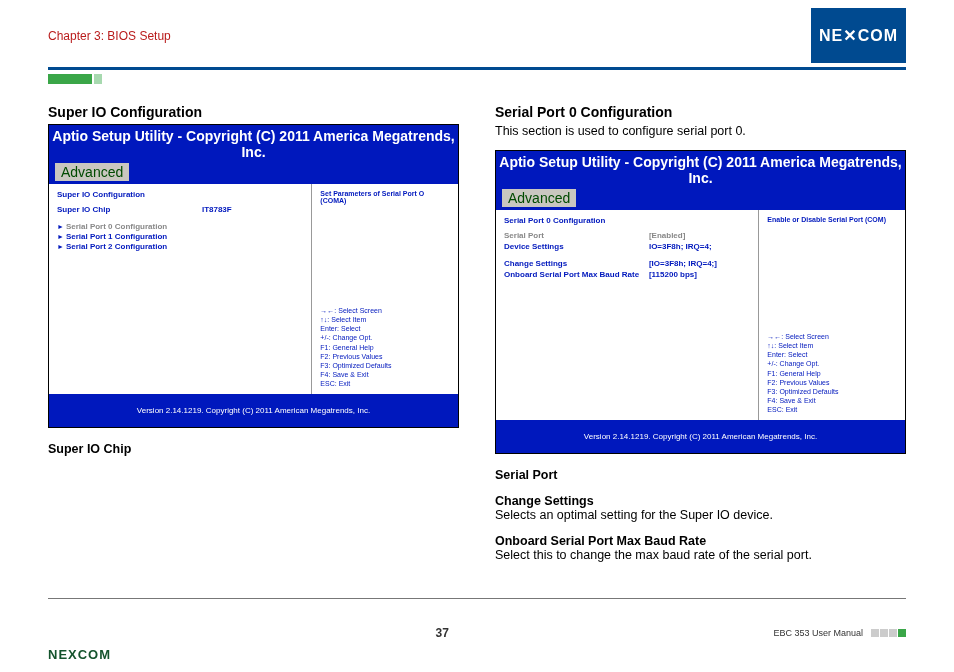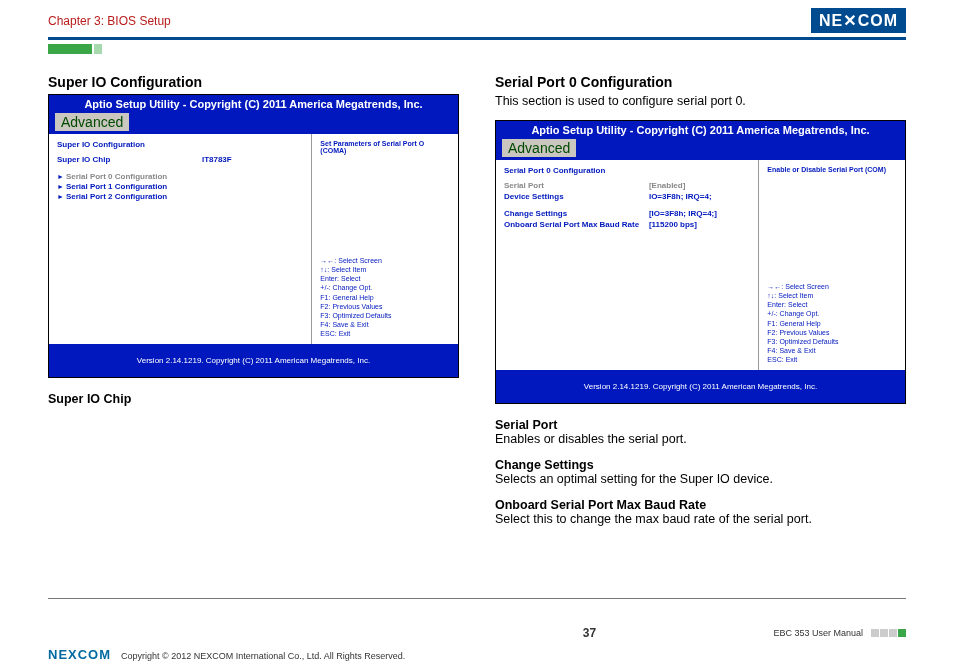--- a/index.html
+++ b/index.html
@@ -1,30 +1,30 @@
 <!DOCTYPE html>
 <html><head>
 <meta charset="utf-8">
 <style>
   * { box-sizing: border-box; margin: 0; padding: 0; }
   body { font-family: Arial, Helvetica, sans-serif; background: #fff; width: 954px; height: 672px; position: relative; }
   .page-header { display: flex; justify-content: space-between; align-items: center; padding: 8px 48px 4px 48px; }
   .chapter { font-size: 12px; color: #b91c1c; }
   .logo { display: flex; align-items: center; }
-  .logo-box { background: #004a90; color: #fff; font-weight: bold; font-size: 16px; padding: 3px 8px; letter-spacing: 1px; display: flex; align-items: center; }
+  .logo-box { background: #004a90; color: #fff; font-weight: bold; font-size: 16px; padding: 18px 8px; letter-spacing: 1px; display: flex; align-items: center; }
   .divider-bar { height: 3px; background: #004a90; margin: 0 48px 4px 48px; }
   .green-tab-row { display: flex; align-items: center; margin-left: 48px; margin-bottom: 20px; }
   .green-tab { width: 44px; height: 10px; background: #3aa648; }
   .green-slim { width: 8px; height: 10px; background: #a7d9af; margin-left: 2px; }
   .content { display: flex; padding: 0 48px; gap: 36px; }
   .col { flex: 1; }
   .sec-title { font-size: 14px; font-weight: bold; margin-bottom: 4px; }
   .sec-desc { font-size: 12.5px; margin-bottom: 12px; }
   .bios { border: 1px solid #000; background: #fff; margin-bottom: 14px; }
-  .bios-top { background: #0018bd; color: #fff; text-align: center; font-size: 11px; font-weight: bold; padding: 3px 0; }
+  .bios-top { background: #0018bd; color: #fff; text-align: center; font-size: 14px; font-weight: bold; padding: 3px 0; }
   .bios-tabs { background: #0018bd; display: flex; padding: 0 6px 3px 6px; }
   .bios-tab { background: #c9c7c0; color: #004a00; font-size: 14px; padding: 1px 6px; }
   .bios-body { background: #fff; display: flex; min-height: 210px; }
   .bios-left { flex: 1.9; padding: 6px 8px; font-size: 8px; color: #0018bd; }
   .bios-left .bold-hdr { font-weight: bold; color: #0018bd; margin-bottom: 6px; }
   .bios-left .row { display: flex; margin-bottom: 2px; }
   .bios-left .lbl { flex: 1; font-weight: bold; }
   .bios-left .val { flex: 0.7; font-weight: bold; color: #0018bd; }
   .bios-left .grey { color: #888; font-weight: bold; }
   .bios-left .submenu { font-weight: bold; color: #0018bd; margin-top: 8px; }
@@ -33,21 +33,21 @@
   .bios-right { flex: 1; border-left: 1px solid #999; padding: 6px 8px; font-size: 7px; color: #0018bd; display: flex; flex-direction: column; justify-content: space-between; }
   .bios-right .help { font-weight: bold; }
   .bios-right .keys div { margin-bottom: 0; line-height: 1.3; }
   .bios-bot { background: #0018bd; color: #fff; text-align: center; font-size: 8px; padding: 12px 0; }
   .field-block { margin-bottom: 12px; }
   .field-title { font-weight: bold; font-size: 12.5px; }
   .field-desc { font-size: 12.5px; }
   .page-footer { position: absolute; bottom: 10px; left: 0; right: 0; padding: 0 48px; }
   .footer-line { height: 1px; background: #777; margin-bottom: 4px; }
   .footer-row { display: flex; justify-content: space-between; align-items: center; font-size: 9px; color: #333; }
-  .footer-logo { font-weight: bold; color: #0369a1; font-size: 13px; letter-spacing: 1px; margin-top: 44px; }
+  .footer-logo { font-weight: bold; color: #14532d; font-size: 13px; letter-spacing: 1px; margin-top: 44px; }
   .footer-pg { font-weight: bold; font-size: 12px; }
   .footer-squares { display: flex; gap: 1px; }
   .sq { width: 8px; height: 8px; background: #ccc; }
   .sq.green { background: #3aa648; }
   .footer-right { display: flex; align-items: center; gap: 8px; }
 </style>
 </head>
 <body>
 
 <div class="page-header">
@@ -151,39 +151,37 @@
             <div>F4: Save &amp; Exit</div>
             <div>ESC: Exit</div>
           </div>
         </div>
       </div>
       <div class="bios-bot">Version 2.14.1219. Copyright (C) 2011 American Megatrends, Inc.</div>
     </div>
 
     <div class="field-block">
       <div class="field-title">Serial Port</div>
-      <div class="field-desc">Enables or disables the serial port.</div>
     </div>
     <div class="field-block">
       <div class="field-title">Change Settings</div>
       <div class="field-desc">Selects an optimal setting for the Super IO device.</div>
     </div>
     <div class="field-block">
       <div class="field-title">Onboard Serial Port Max Baud Rate</div>
       <div class="field-desc">Select this to change the max baud rate of the serial port.</div>
     </div>
   </div>
 </div>
 
 <div class="page-footer">
   <div class="footer-line"></div>
   <div class="footer-row">
     <div style="display:flex;align-items:baseline;gap:10px">
       <span class="footer-logo">NEXCOM</span>
-      <span>Copyright © 2012 NEXCOM International Co., Ltd. All Rights Reserved.</span>
     </div>
     <div class="footer-pg">37</div>
     <div class="footer-right">
       <span>EBC 353 User Manual</span>
       <div class="footer-squares">
         <div class="sq"></div>
           <div class="sq"></div>
           <div class="sq"></div>
           <div class="sq green"></div>
       </div>

